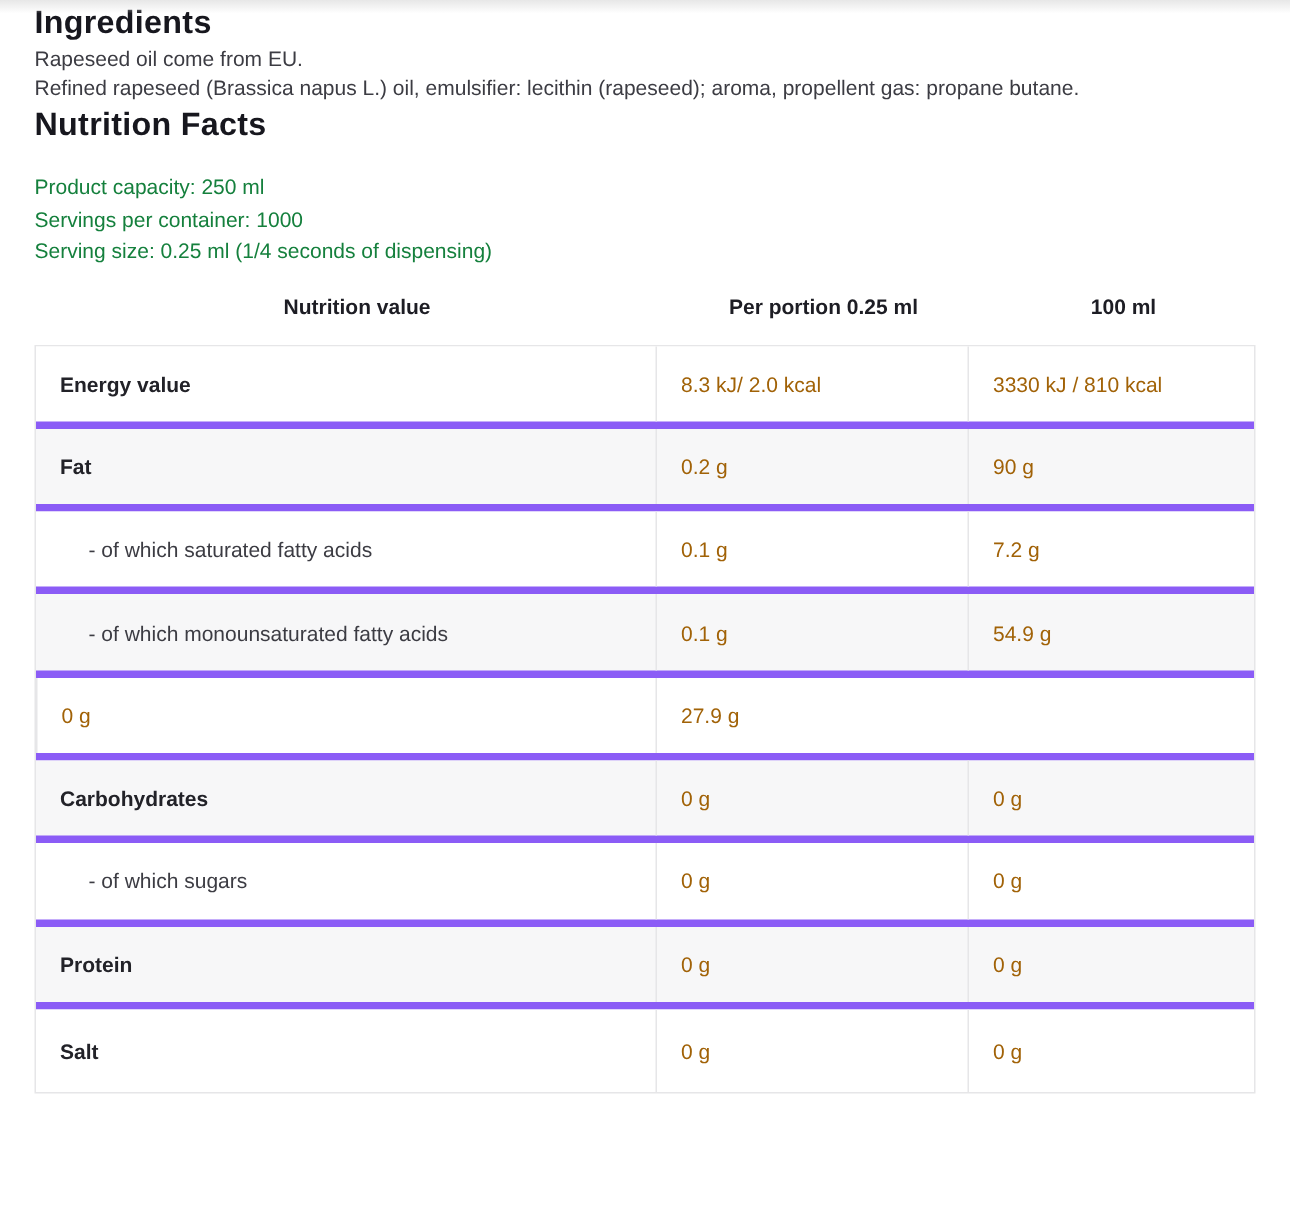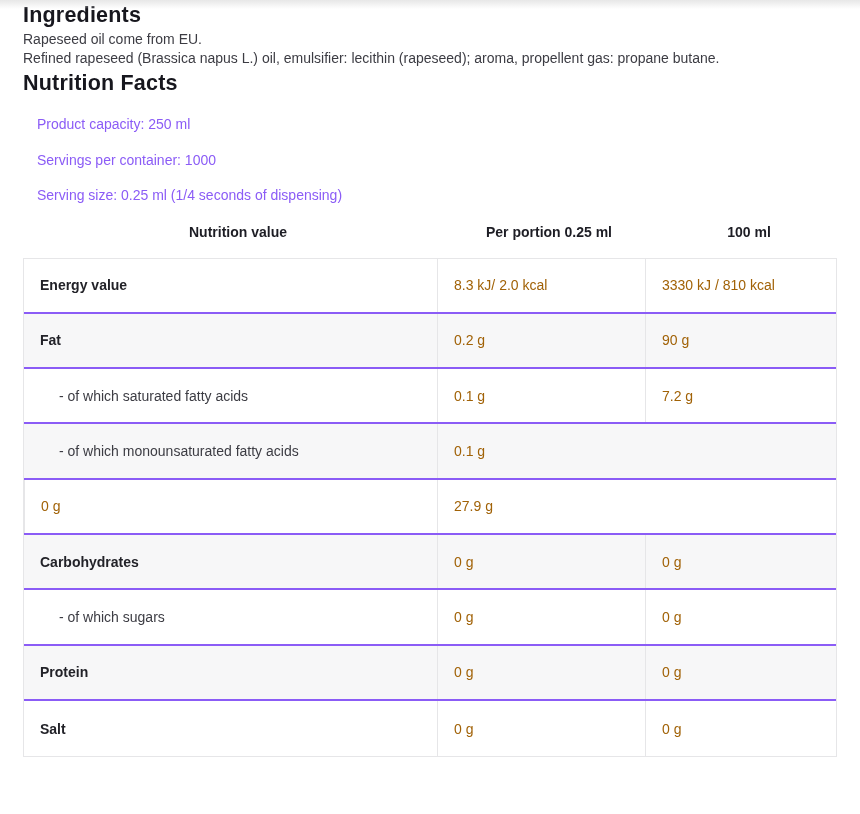--- a/index.html
+++ b/index.html
@@ -36,24 +36,24 @@
     margin: 0;
     font-size: 14px;
     line-height: 19px;
     color: #3c3c43;
   }
   .para-1 { margin-top: 16px; }
   .para-2 { margin-top: 26px; }
   .nutrition-heading { margin-top: 22px; }
   .meta-block { margin-top: 16px; }
   .meta-line {
-    margin: 14px;
+    margin: 0;
     font-size: 14px;
     line-height: 21.5px;
-    color: #8b5cf6;
+    color: #15803d;
   }
 
   
   .table-wrap { margin-top: 17px; }
   .t-header {
     display: grid;
     grid-template-columns: 414px 208px 192px;
     height: 34px;
     align-items: start;
   }
@@ -67,21 +67,21 @@
   .t-body {
     border: 1px solid #e6e6e8;
     width: 814px;
   }
   .trow {
     display: grid;
     grid-template-columns: 413px 208px 191px;
     height: 55.3px;
     align-items: center;
     background: #ffffff;
-    border-bottom: 2px solid #8b5cf6;
+    border-bottom: 5px solid #8b5cf6;
     font-size: 14px;
   }
   .trow:last-child { border-bottom: none; }
   .trow:nth-child(even) { background: #f7f7f8; }
   .trow .cell { 
     height: 100%;
     display: flex;
     align-items: center;
     padding-left: 16px;
   }
@@ -136,20 +136,21 @@
 
         <div class="trow indent">
           <div class="cell c1">- of which saturated fatty acids</div>
           <div class="cell c2">0.1 g</div>
           <div class="cell c3">7.2 g</div>
         </div>
 
         <div class="trow indent">
           <div class="cell c1">- of which monounsaturated fatty acids</div>
           <div class="cell c2">0.1 g</div>
+          <div class="cell c3">54.9 g</div>
         </div>
 
         <div class="trow indent">
           <div class="cell c2">0 g</div>
           <div class="cell c3">27.9 g</div>
         </div>
 
         <div class="trow">
           <div class="cell c1">Carbohydrates</div>
           <div class="cell c2">0 g</div>

